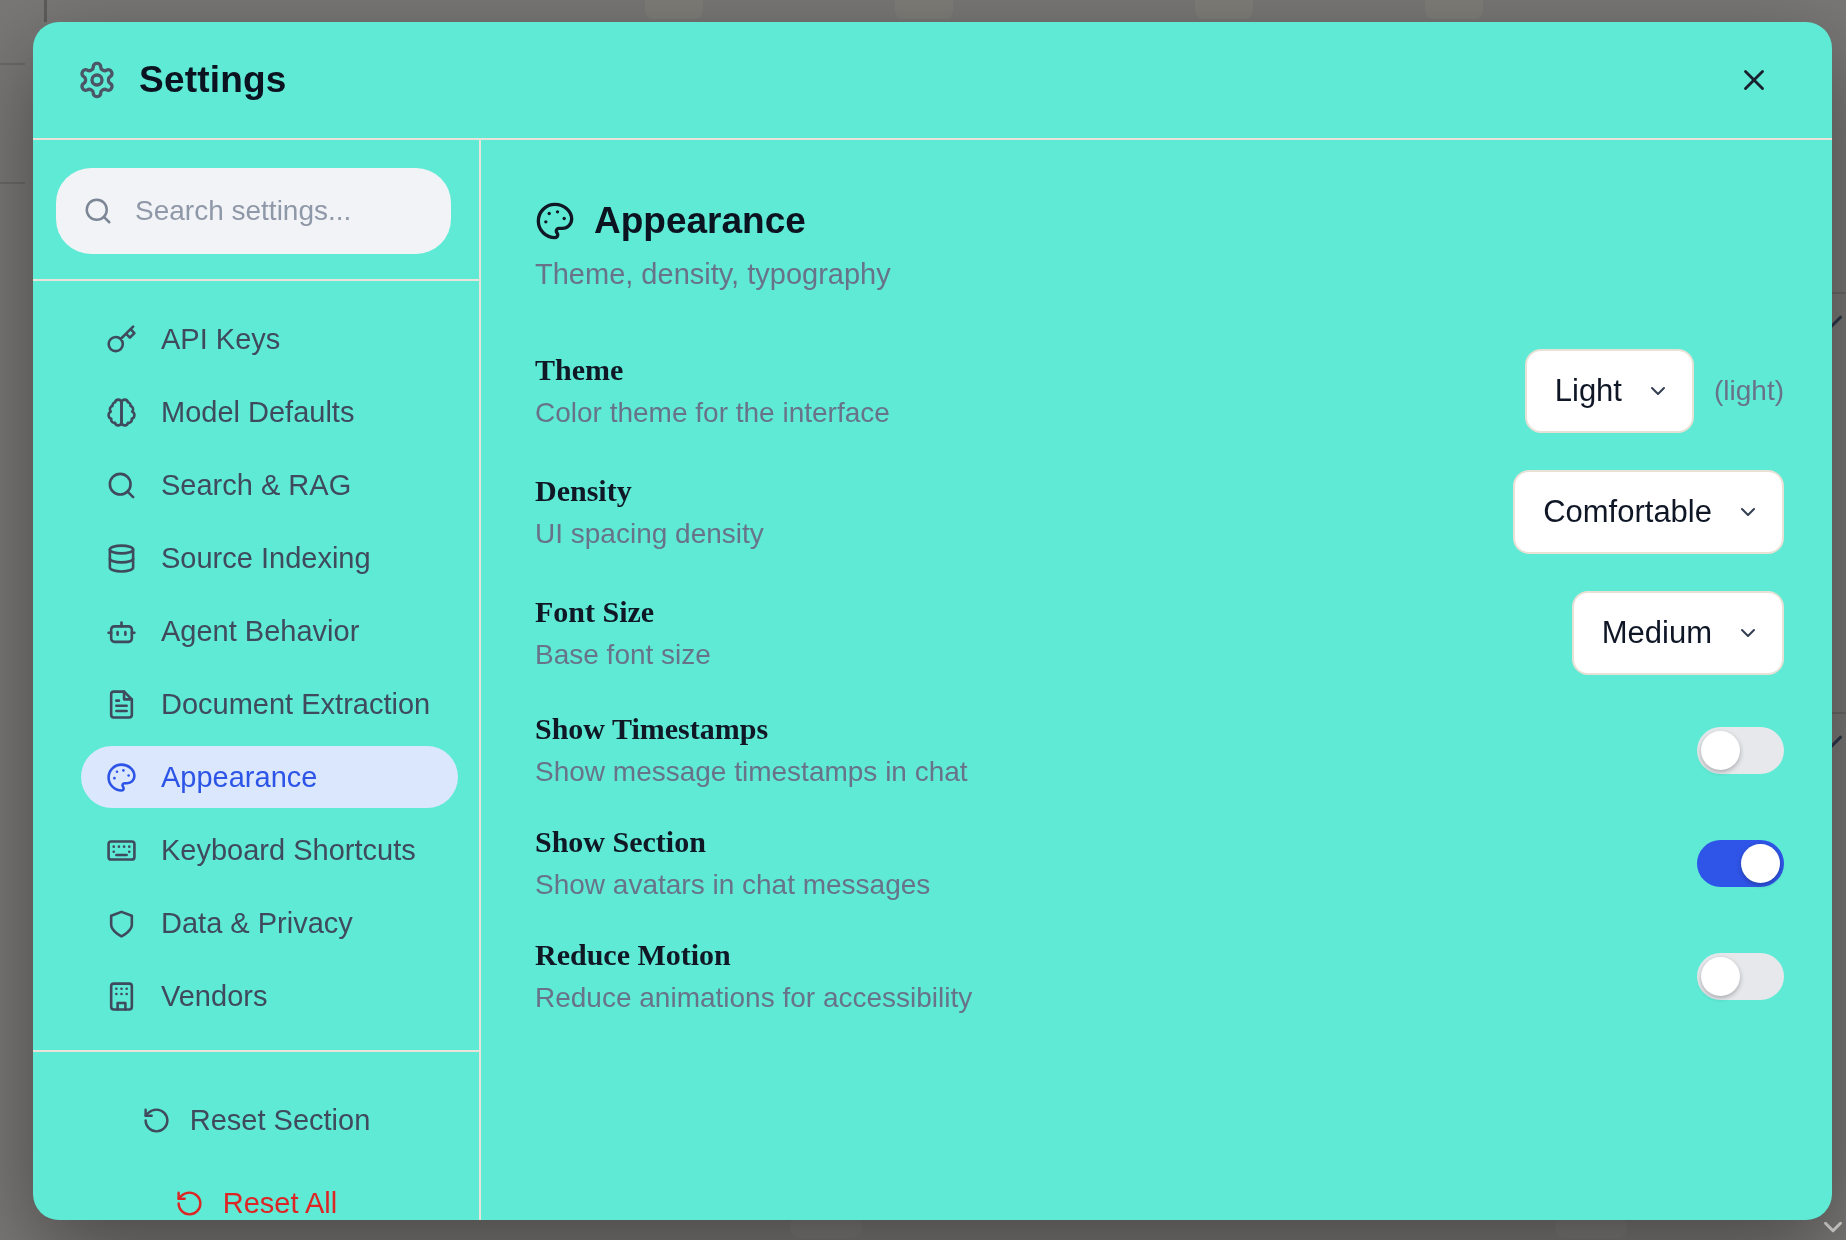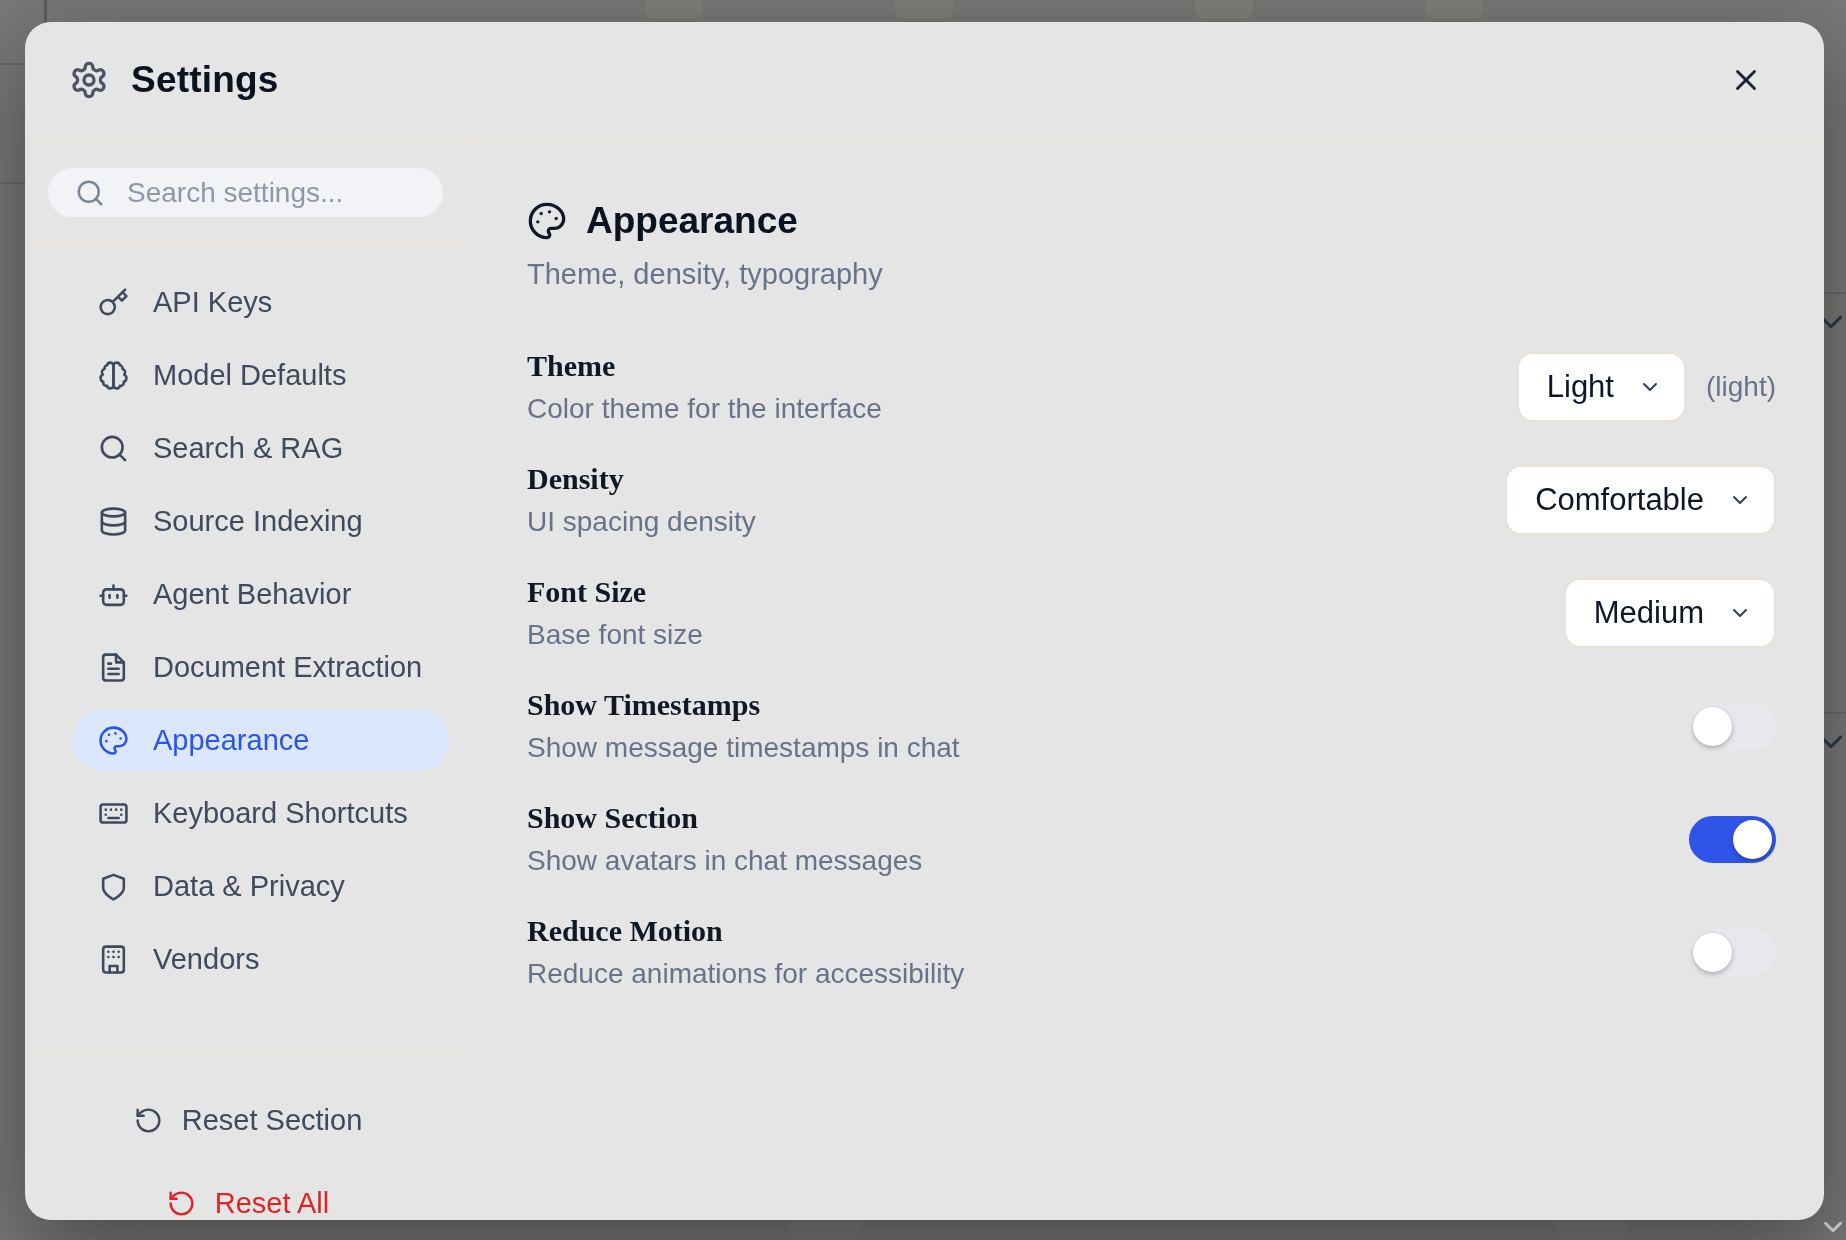--- a/index.html
+++ b/index.html
@@ -10,40 +10,40 @@
   .backdrop { position:absolute; inset:0; }
   .bd-vline-top { position:absolute; left:44px; top:0; width:3px; height:22px; background:#5e5c5a; }
   .bd-hline { position:absolute; height:2px; background:#6b6967; }
   .bd-tab { position:absolute; top:0; height:19px; border-radius:0 0 8px 8px; background:#86847f; opacity:.45; }
   .bd-bump { position:absolute; top:1216px; height:22px; border-radius:10px; background:#8a8883; opacity:.35; }
   .bd-chev { position:absolute; width:38px; height:38px; color:#2e3a4a; }
   .bd-chev svg, .icon svg { display:block; width:100%; height:100%; }
   .bd-chev-light { color:#d9d7d3; }
 
   
-  .modal { position:absolute; left:25px; top:22px; width:1799px; height:1198px;
-           background:#e5e5e5; border-radius:26px; box-shadow:0 30px 90px rgba(0,0,0,.4);
+  .modal { position:absolute; left:33px; top:22px; width:1799px; height:1198px;
+           background:#5eead4; border-radius:26px; box-shadow:0 30px 90px rgba(0,0,0,.4);
            display:flex; flex-direction:column; overflow:hidden; }
 
   .modal-header { height:118px; flex:0 0 118px; display:flex; align-items:center;
                   padding:0 56px 0 44px; border-bottom:2px solid #eae3da; position:relative; }
   .gear { width:40px; height:40px; color:#4b5565; margin-right:22px; }
   .modal-title { font-size:37px; font-weight:700; color:#0b1220; letter-spacing:.2px; }
   .close-btn { position:absolute; right:52px; top:50%; transform:translateY(-50%);
                width:52px; height:52px; border:none; background:transparent; cursor:pointer;
                display:flex; align-items:center; justify-content:center; color:#1a212e; }
   .close-btn .x { width:34px; height:34px; }
 
   .modal-body { flex:1; display:flex; min-height:0; }
 
   
   .sidebar { width:448px; flex:0 0 448px; border-right:2px solid #eae3da;
              display:flex; flex-direction:column; }
   .search-wrap { padding:28px 28px 25px 23px; border-bottom:2px solid #eae3da; }
-  .search-box { height:49px; background:#f1f3f6; border-radius:35px; display:flex;
+  .search-box { height:86px; background:#f1f3f6; border-radius:35px; display:flex;
                 align-items:center; padding:0 24px 0 27px; }
   .search-box .icon { width:30px; height:30px; color:#7d8697; flex:0 0 30px; margin-right:22px; }
   .search-box input { border:none; outline:none; background:transparent; flex:1;
                       font-family:inherit; font-size:28px; color:#2a3342; }
   .search-box input::placeholder { color:#8f98a8; }
 
   .nav { padding:27px 21px 0 17px;margin-left:31px; }
   .nav-item { height:62px; display:flex; align-items:center; padding-left:25px;
               border-radius:31px; margin-bottom:11px; cursor:pointer; color:#3f4a5d; }
   .nav-item .icon { width:31px; height:31px; flex:0 0 31px; margin-right:24px; }
@@ -64,21 +64,21 @@
   .section-head .icon { width:40px; height:40px; color:#101826; }
   .section-title { font-size:37px; font-weight:700; color:#0b1220; }
   .section-sub { margin-top:16px; font-size:29px; color:#68738a; }
 
   .rows { margin-top:58px; }
   .row { display:flex; align-items:center; justify-content:space-between; margin-bottom:37px; }
   .row-title { font-size:30px; font-weight:600; color:#101826;font-family:Liberation Serif, serif; }
   .row-desc { font-size:28px; color:#68738a; margin-top:10px; }
   .row-control { display:flex; align-items:center; }
 
-  .select { height:70px; display:inline-flex; align-items:center; gap:24px;
+  .select { height:84px; display:inline-flex; align-items:center; gap:24px;
             border:2px solid #e8e1d6; border-radius:16px; background:#fff;
             padding:0 22px 0 28px; cursor:pointer; }
   .select .sval { font-size:31px; color:#0f1726; }
   .select .icon { width:24px; height:24px; color:#333f52; }
   .annotation { font-size:28px; color:#68738a; margin-left:20px; }
 
   .toggle { width:87px; height:47px; border-radius:24px; background:#e6e8ec;
             position:relative; cursor:pointer; transition:background .15s; }
   .toggle .knob { position:absolute; top:4px; left:4px; width:39px; height:39px;
                   border-radius:50%; background:#fff;

